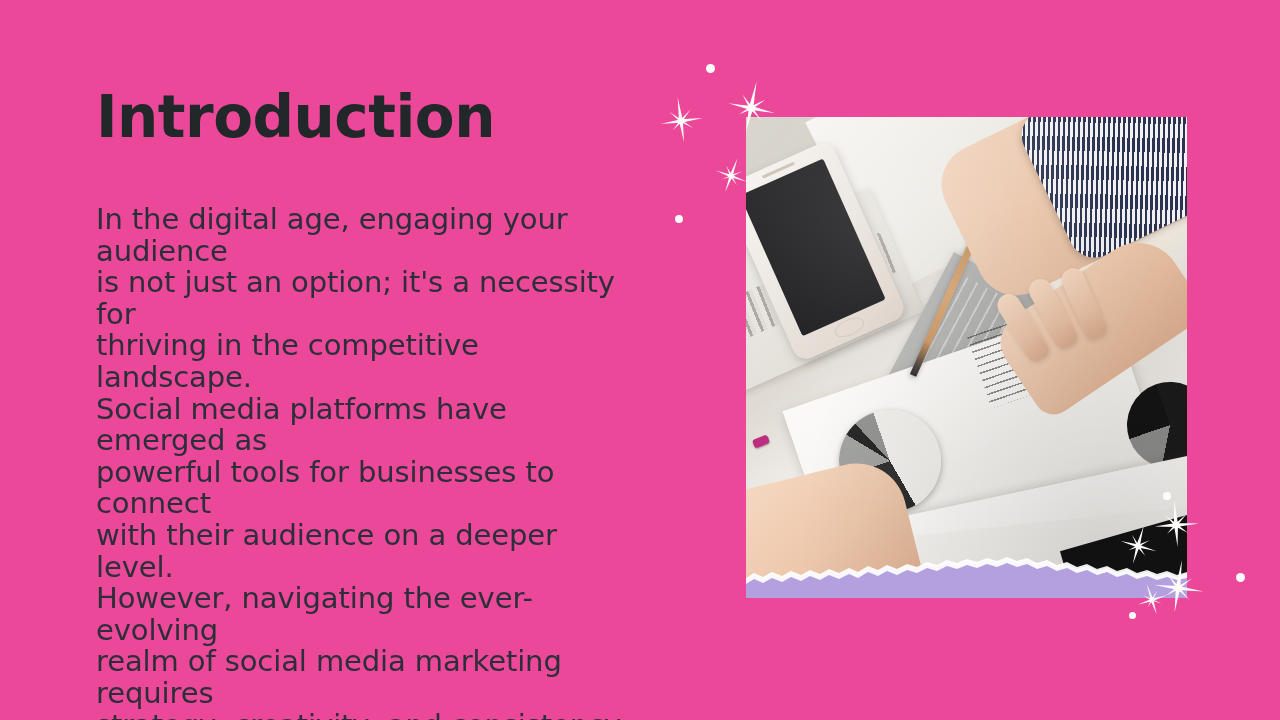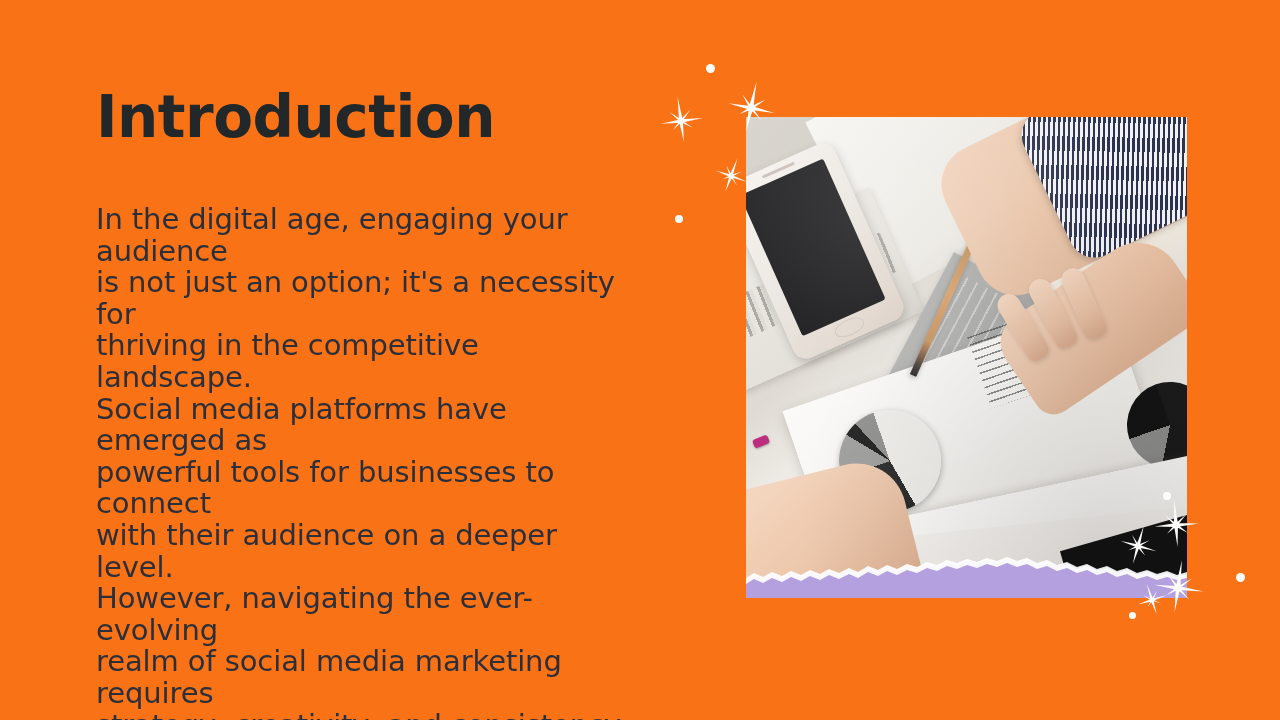--- a/index.html
+++ b/index.html
@@ -11,21 +11,21 @@
     height: 720px;
     overflow: hidden;
     background: #b4a0de;
     font-family: "DejaVu Sans", sans-serif;
   }
 
   .slide {
     position: relative;
     width: 1280px;
     height: 720px;
-    background: #f97316;
+    background: #ec4899;
     overflow: hidden;
   }
 
   
   .text-col {
     position: absolute;
     left: 96px;
     top: 88px;
     width: 540px;
   }

